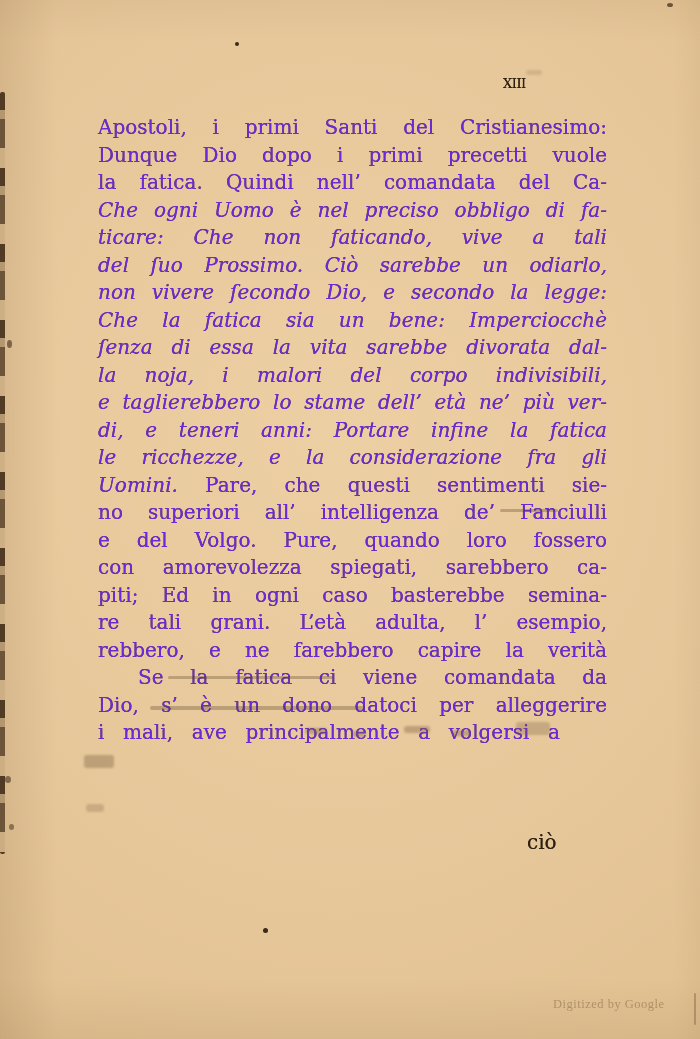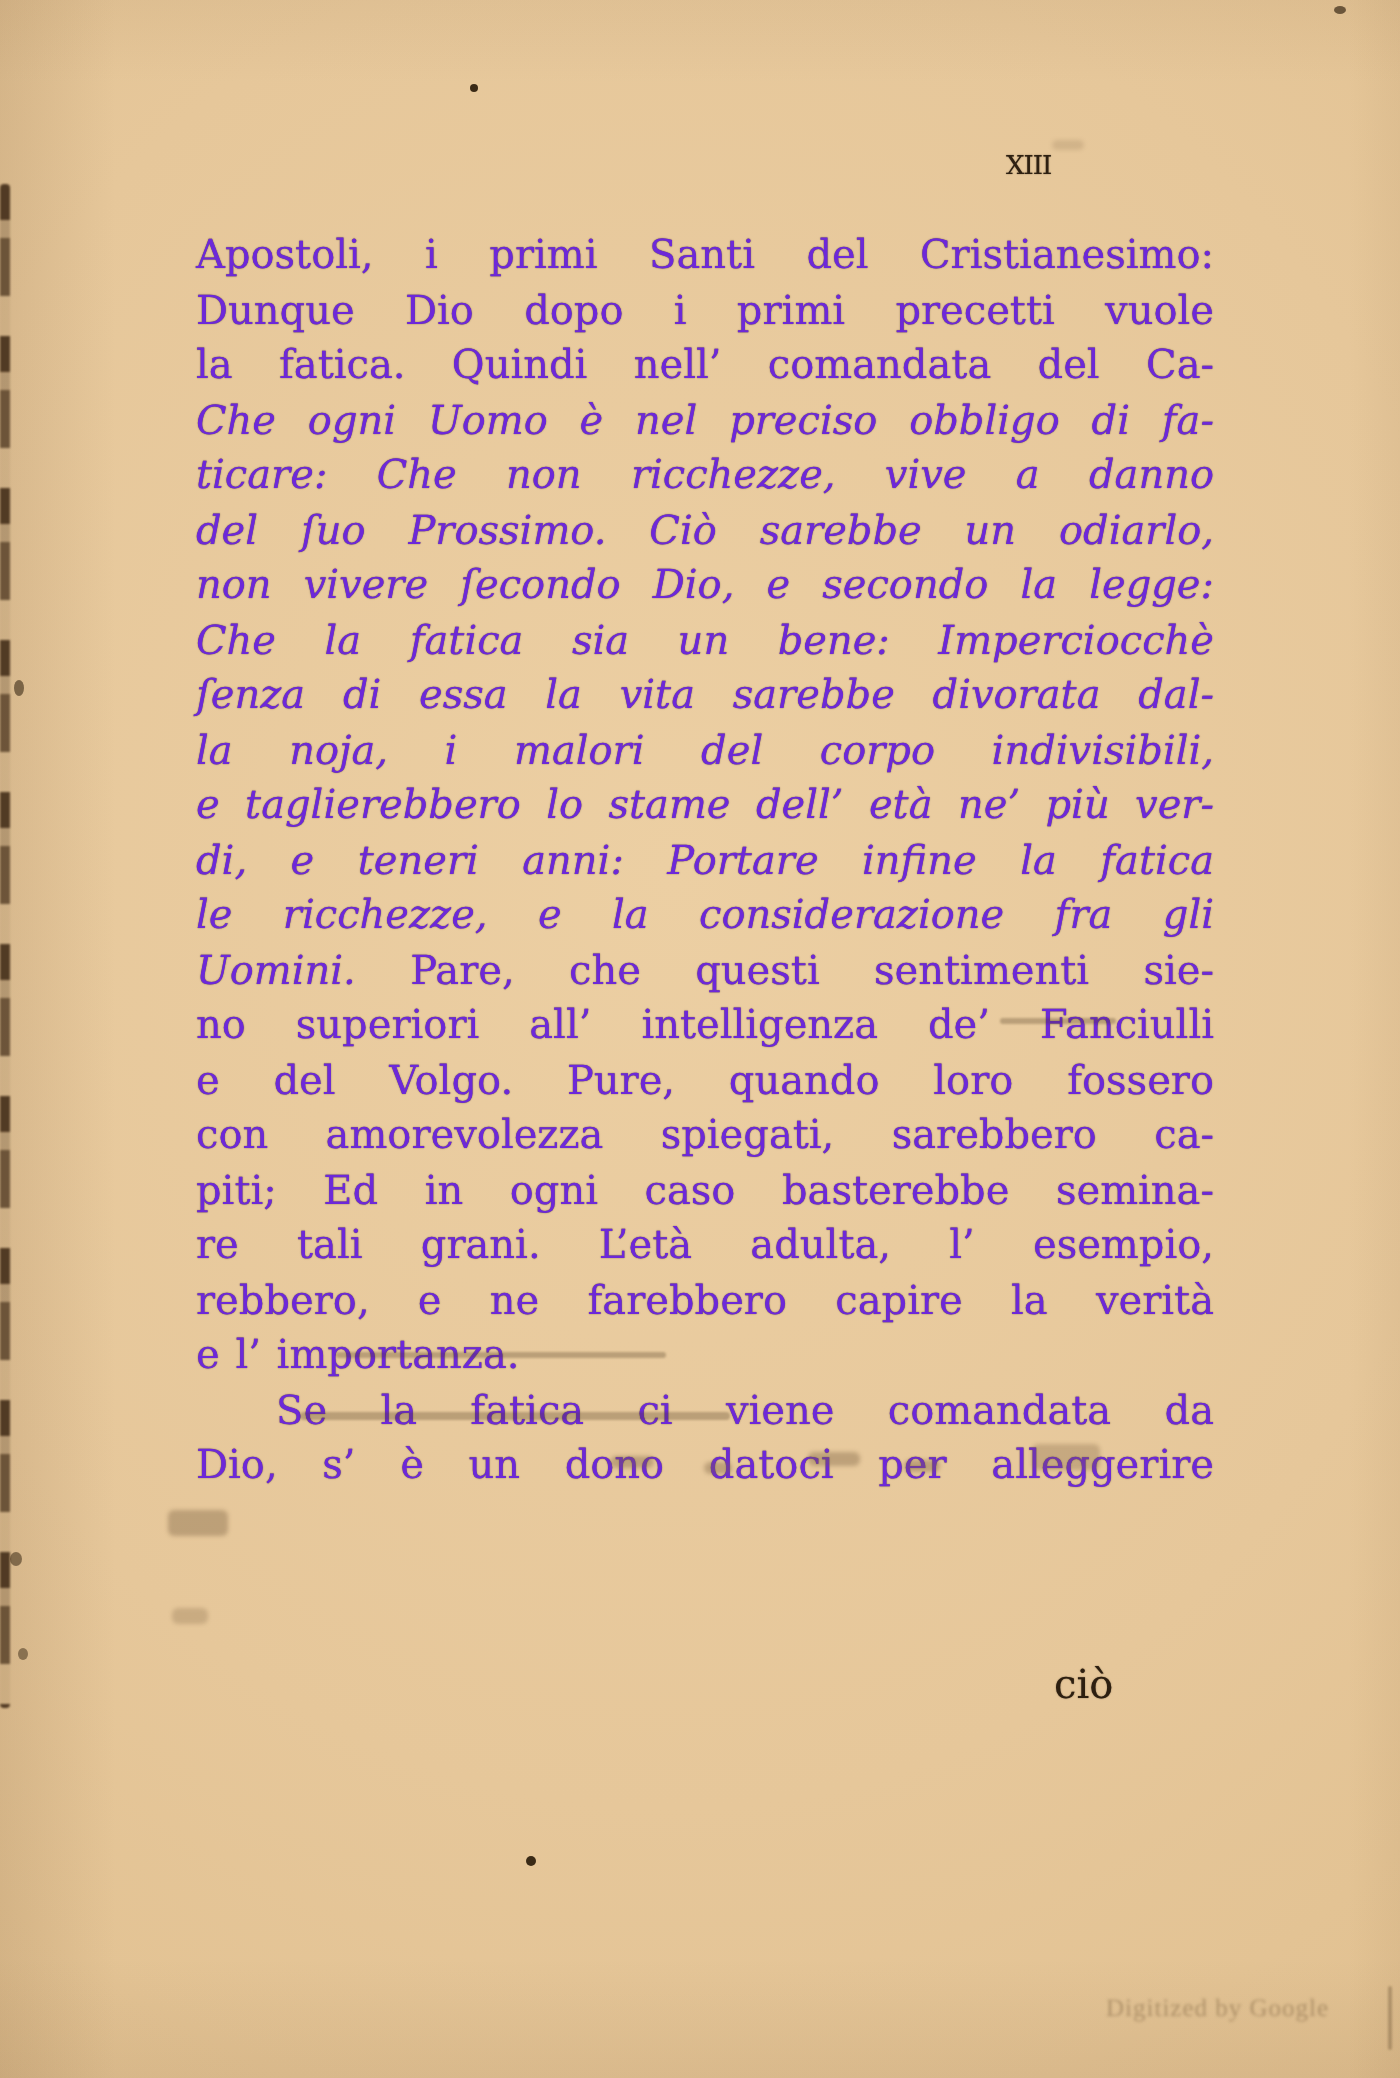--- a/index.html
+++ b/index.html
@@ -63,39 +63,39 @@
 <div class="speck" style="left:9px;top:824px;width:5px;height:6px;opacity:.5;"></div>
 
 <div class="page-number">xiii</div>
 <div class="smudge" style="left:526px;top:70px;width:16px;height:5px;opacity:.5;"></div>
 
 <div class="text-block" id="text-block">
     <div class="line"><span>Apostoli, i primi Santi del Cristianesimo:</span></div>
     <div class="line"><span>Dunque Dio dopo i primi precetti vuole</span></div>
     <div class="line"><span>la fatica. Quindi nell’ comandata del Ca-</span></div>
     <div class="line"><span class="it">Che ogni Uomo è nel preciso obbligo di fa-</span></div>
-    <div class="line"><span class="it">ticare: Che non ricchezze, vive a danno</span></div>
+    <div class="line"><span class="it">ticare: Che non faticando, vive a tali</span></div>
     <div class="line"><span class="it">del ſuo Prossimo. Ciò sarebbe un odiarlo,</span></div>
     <div class="line"><span class="it">non vivere ſecondo Dio, e secondo la legge:</span></div>
     <div class="line"><span class="it">Che la fatica sia un bene: Imperciocchè</span></div>
     <div class="line"><span class="it">ſenza di essa la vita sarebbe divorata dal-</span></div>
     <div class="line"><span class="it">la noja, i malori del corpo indivisibili,</span></div>
     <div class="line"><span class="it">e taglierebbero lo stame dell’ età ne’ più ver-</span></div>
     <div class="line"><span class="it">di, e teneri anni: Portare infine la fatica</span></div>
     <div class="line"><span class="it">le ricchezze, e la considerazione fra gli</span></div>
     <div class="line"><span class="it">Uomini. </span><span>Pare, che questi sentimenti sie-</span></div>
     <div class="line"><span>no superiori all’ intelligenza de’ Fanciulli</span></div>
     <div class="line"><span>e del Volgo. Pure, quando loro fossero</span></div>
     <div class="line"><span>con amorevolezza spiegati, sarebbero ca-</span></div>
     <div class="line"><span>piti; Ed in ogni caso basterebbe semina-</span></div>
     <div class="line"><span>re tali grani. L’età adulta, l’ esempio,</span></div>
     <div class="line"><span>rebbero, e ne farebbero capire la verità</span></div>
-    <div class="line nojust"><span>e l’ importanza.</span></div>
     <div class="line" style="text-indent: 40px;"><span>Se la fatica ci viene comandata da</span></div>
     <div class="line"><span>Dio, s’ è un dono datoci per alleggerire</span></div>
+    <div class="line" style="width: 462px;"><span>i mali, ave principalmente a volgersi a</span></div>
   </div>
 
 <div class="catchword">ciò</div>
 
 <div class="watermark">Digitized by Google</div>
 
 <div class="speck" style="left:235px;top:42px;width:4px;height:4px;"></div>
 <div class="speck" style="left:263px;top:928px;width:5px;height:5px;"></div>
 <div class="speck" style="left:667px;top:3px;width:6px;height:4px;opacity:.7;"></div>
 <div class="faintline" style="left:694px;top:993px;width:2px;height:32px;"></div>

